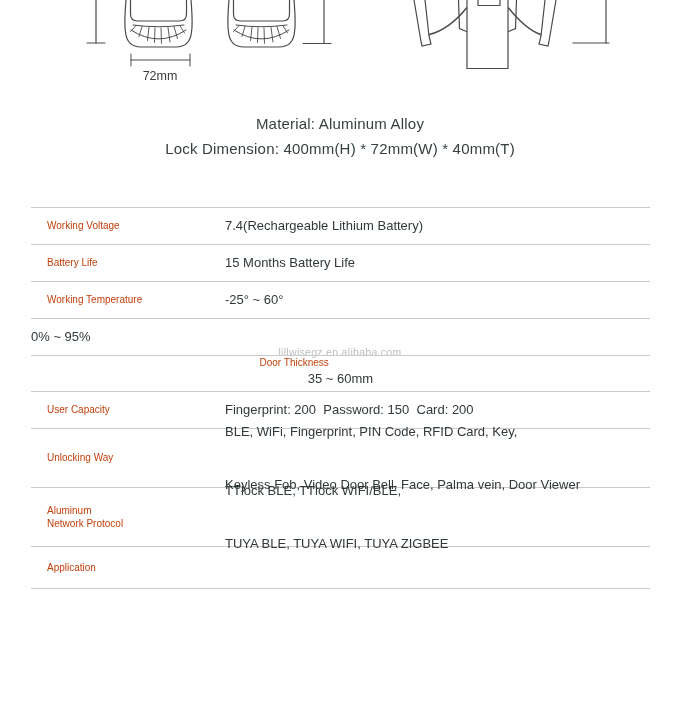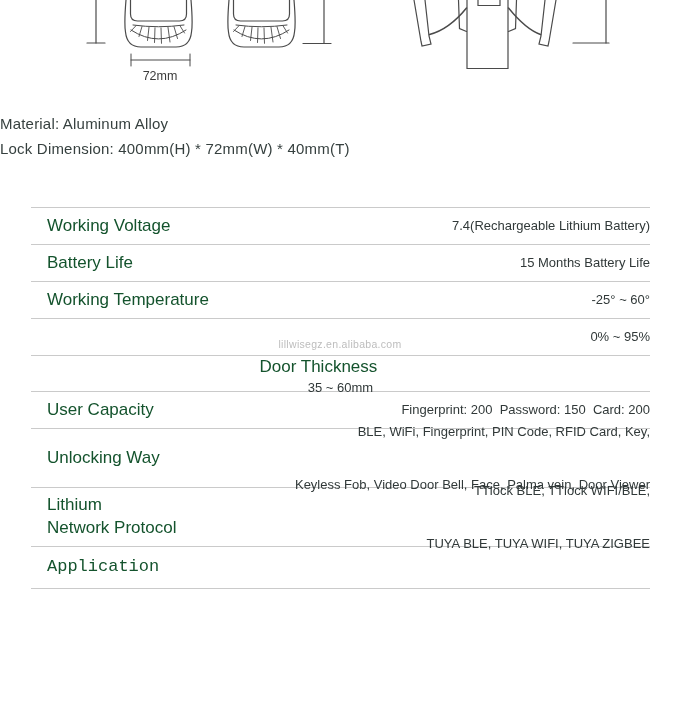--- a/index.html
+++ b/index.html
@@ -7,49 +7,48 @@
   body {
     width: 680px; height: 719px;
     position: relative;
     font-family: "Liberation Sans", sans-serif;
     color: #323a3a;
     overflow: hidden;
   }
   .drawing-strip {
     position: absolute; left: 0; top: 0; width: 680px; height: 100px;
   }
-  .summary { position: absolute; left: 0; width: 680px; text-align: left;
+  .summary { position: absolute; left: 0; width: 680px; text-align: center;
     font-size: 15px; color: #36403f; letter-spacing: 0.2px; }
   .summary.material { top: 115px; }
   .summary.dimension { top: 140px; }
   .watermark {
-    position: absolute; top: 338px; left: 0; width: 680px;
+    position: absolute; top: 346px; left: 0; width: 680px;
     text-align: center; font-size: 10.5px; color: #bdbdbd;
     letter-spacing: 0.3px; pointer-events: none;
   }
   .spec-table {
     position: absolute; left: 31px; top: 207px; width: 619px;
     border-bottom: 1px solid #cacaca;
   }
   .spec-row {
     display: flex; align-items: center;
     border-top: 1px solid #cacaca;
     height: 37px;
   }
   .spec-row.h36 { height: 36px; flex-direction: column; }
   .spec-row.tall { height: 59px; }
-  .spec-row.last { height: 42px; font-family: Liberation Mono, monospace; }
+  .spec-row.last { height: 42px; }
   .spec-label {
     width: 194px; padding-left: 16px; flex-shrink: 0;
-    font-size: 17px; color: #14532d; line-height: 1.35;
+    font-size: 10px; color: #c2410c; line-height: 1.35;
   }
   .spec-value {
     flex: 1; font-size: 13px; color: #313939; line-height: 1.35;
     white-space: pre-wrap;
-    text-align: right;
   }
   .spec-label div, .spec-value div { white-space: pre-wrap; }
 </style>
 </head>
 <body>
 
 <svg class="drawing-strip" viewBox="0 0 680 100" fill="none" stroke="#4a4a4a" stroke-width="1.2" stroke-linecap="round">
   <defs>
     <g id="lockbottom">
 
@@ -155,21 +154,21 @@
   <div class="spec-row tall">
     <div class="spec-label">Unlocking Way</div>
     <div class="spec-value">
       <div>BLE, WiFi, Fingerprint, PIN Code, RFID Card, Key,</div>
       <div>Keyless Fob, Video Door Bell, Face, Palma vein, Door Viewer</div>
     </div>
   </div>
 
   <div class="spec-row tall">
     <div class="spec-label">
-      <div>Lithium</div>
+      <div>Aluminum</div>
       <div>Network Protocol</div>
     </div>
     <div class="spec-value">
       <div>TTlock BLE, TTlock WIFI/BLE,</div>
       <div>TUYA BLE, TUYA WIFI, TUYA ZIGBEE</div>
     </div>
   </div>
 
   <div class="spec-row last">
     <div class="spec-label">Application</div>

